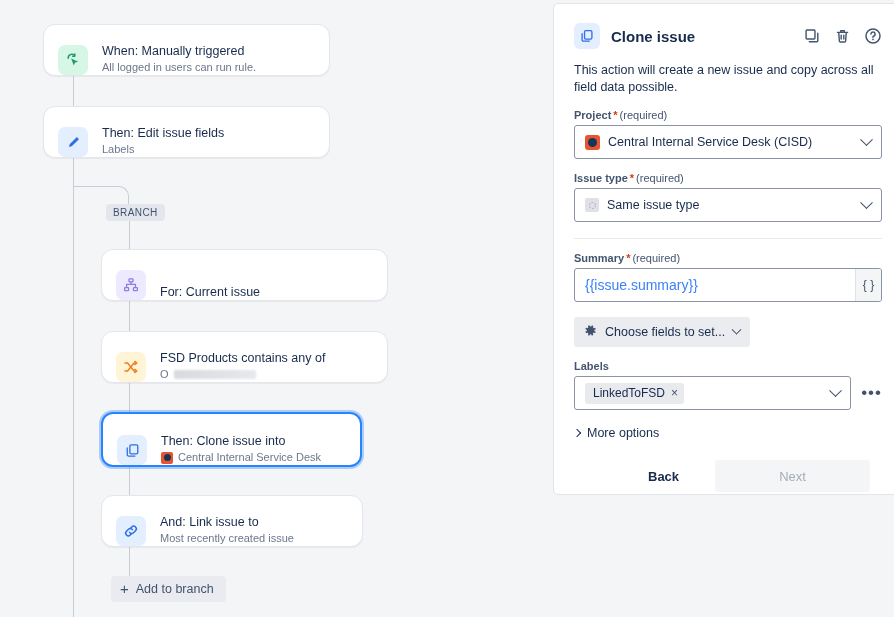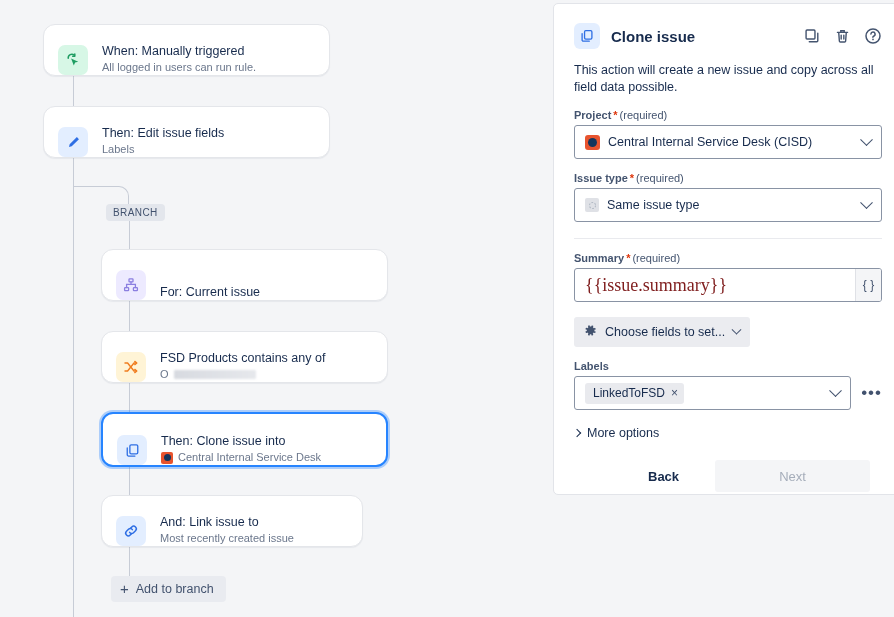--- a/index.html
+++ b/index.html
@@ -128,21 +128,21 @@
   .proj-av i { width: 9px; height: 9px; border-radius: 50%; background: #14365d; display: block; }
   .type-av { width: 14px; height: 14px; border-radius: 2px; background: #dfe1e6;
              display:flex; align-items:center; justify-content:center; flex: 0 0 14px; }
 
   .divider { height: 1px; background: #e9eaee; margin: 16px 0 0 0; }
 
   .summary-wrap { display: flex; align-items: stretch; height: 34px;
                   border: 1px solid #8993a4; border-radius: 3px; background: #fff; }
   .summary-wrap input {
     flex: 1; border: none; outline: none; padding: 0 10px;
-    font-family: Liberation Serif, serif; font-size: 18px; color: #7f1d1d; background: transparent;
+    font-family: Liberation Sans, sans-serif; font-size: 14px; color: #3b82f6; background: transparent;
   }
   .smart-btn {
     width: 26px; border-left: 1px solid #dfe1e6; background: #f4f5f7;
     display: flex; align-items: center; justify-content: center;
     font-size: 12px; color: #42526e; cursor: pointer;
     border-top-right-radius: 2px; border-bottom-right-radius: 2px;
   }
 
   .choose-btn {
     margin-top: 15px; background: #ebecf0; border: none; border-radius: 3px;
@@ -249,21 +249,21 @@
       </div>
       <div class="card-text">
         <div class="card-title">FSD Products contains any of</div>
         <div class="card-sub">
           <span>O</span>
           <span class="redact"></span>
         </div>
       </div>
     </div>
 
-    <div class="card selected" style="left:101px; top:412px; width:287px; height:55px;">
+    <div class="card selected" style="left:101px; top:412px; width:261px; height:55px;">
       <div class="card-icon ic-blue">
         <svg width="15" height="15" viewBox="0 0 16 16" fill="none" stroke="#2f6fe4" stroke-width="1.4">
           <rect x="5.2" y="1.9" width="8.4" height="9.6" rx="1.4"></rect>
           <path d="M10.6 13.9H3.8a1.4 1.4 0 0 1-1.4-1.4V5.2" stroke-linecap="round"></path>
         </svg>
       </div>
       <div class="card-text">
         <div class="card-title">Then: Clone issue into</div>
         <div class="card-sub">
           <span class="proj-mini">

